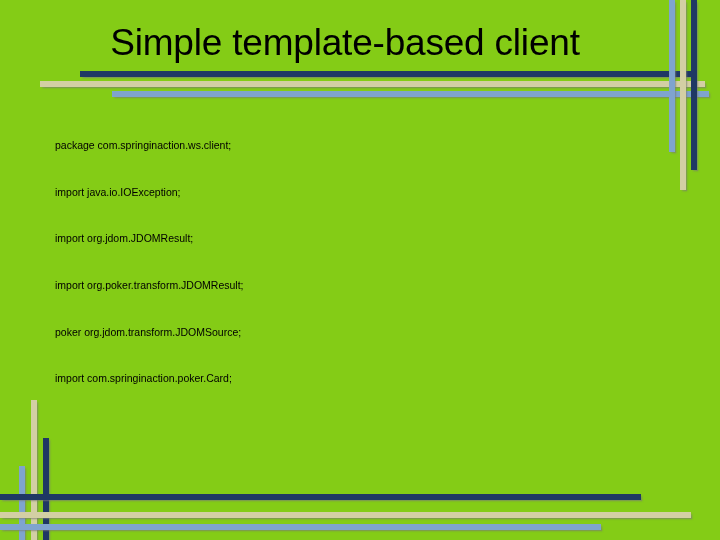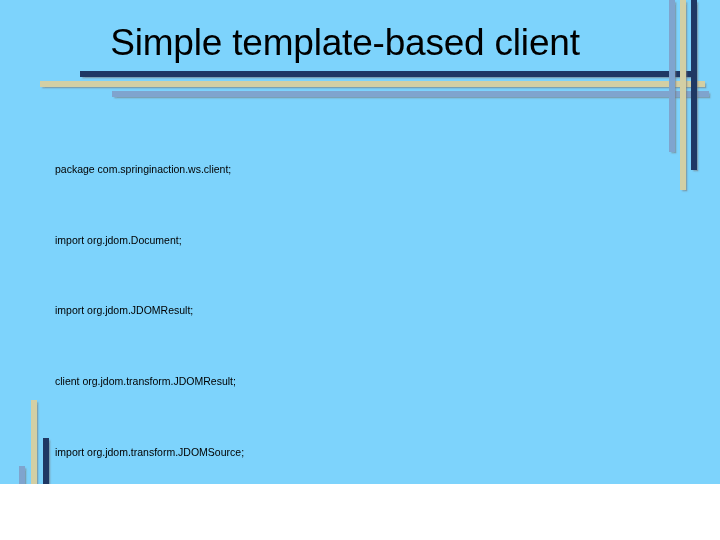--- a/index.html
+++ b/index.html
@@ -3,22 +3,22 @@
 <meta charset="utf-8">
 <style>
   html, body {
     margin: 0;
     padding: 0;
     background: #ffffff;
   }
   #slide {
     position: relative;
     width: 720px;
-    height: 484px;
-    background: #7dd3fc;
+    height: 540px;
+    background: #84cc16;
     overflow: hidden;
     font-family: "Liberation Sans", sans-serif;
   }
 
   
   #slide-title {
     position: absolute;
     left: 0px;
     top: 20px;
     width: 690px;
@@ -48,21 +48,20 @@
     width: 600px;
     font-family: "Liberation Sans", sans-serif;
     font-size: 10.5px;
     line-height: 15.55px;
     color: #000000;
     white-space: pre;
   }
   #code-block .codeline {
     white-space: pre;
     min-height: 15.55px;
-    margin-top: 24px;
   }
 </style>
 </head>
 <body>
 
 <div id="slide">
 
   <div id="slide-title">Simple template-based client</div>
 
   <div class="bar shadowed" style="left:80px; top:71px; width:612px; height:6px; background:#1F3864;"></div>
@@ -72,24 +71,25 @@
   <div class="bar shadowed" style="left:112px; top:91px; width:597px; height:6px; background:#7FA4CE;"></div>
 
   <div class="bar shadowed" style="left:669px; top:0px; width:6px; height:152px; background:#7FA4CE;"></div>
 
   <div class="bar shadowed" style="left:680px; top:0px; width:6px; height:190px; background:#D3CFA4;"></div>
 
   <div class="bar shadowed" style="left:691px; top:0px; width:6px; height:170px; background:#1F3864;"></div>
 
   <div id="code-block">
     <div class="codeline">package com.springinaction.ws.client;</div>
-    <div class="codeline">import org.jdom.Document;</div>
+    <div class="codeline">import java.io.IOException;</div>
     <div class="codeline">import org.jdom.JDOMResult;</div>
-    <div class="codeline">client org.jdom.transform.JDOMResult;</div>
-    <div class="codeline">import org.jdom.transform.JDOMSource;</div>
+    <div class="codeline">import org.poker.transform.JDOMResult;</div>
+    <div class="codeline">poker org.jdom.transform.JDOMSource;</div>
+    <div class="codeline">import com.springinaction.poker.Card;</div>
     
     
     
     
     
     
     
     
     
     

